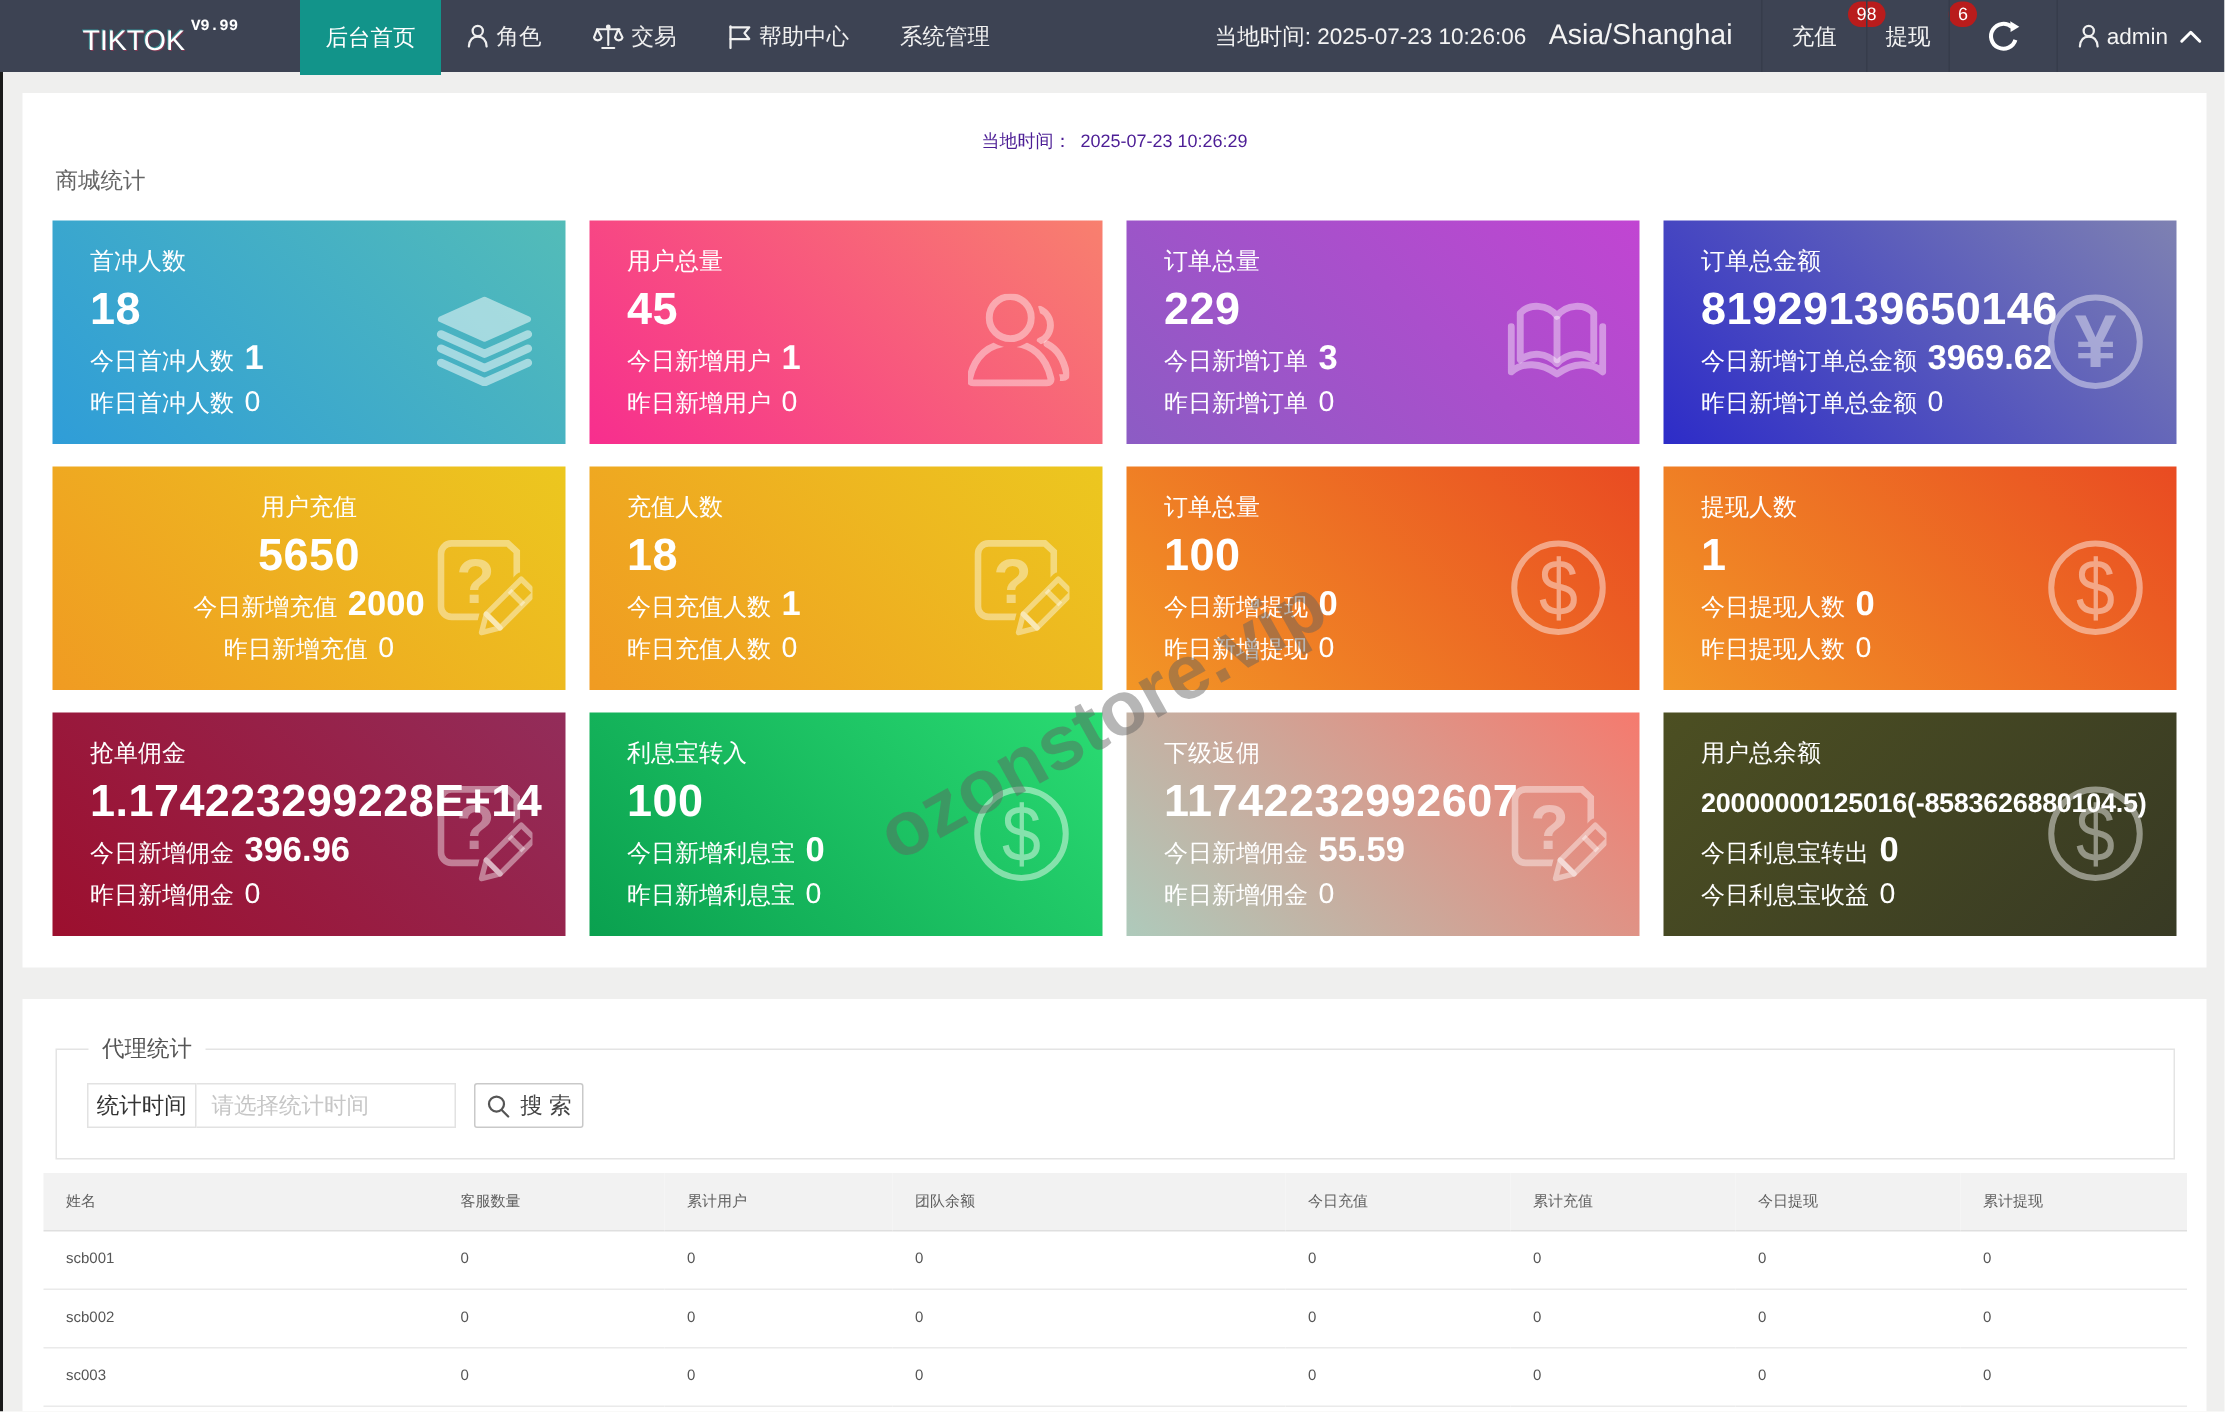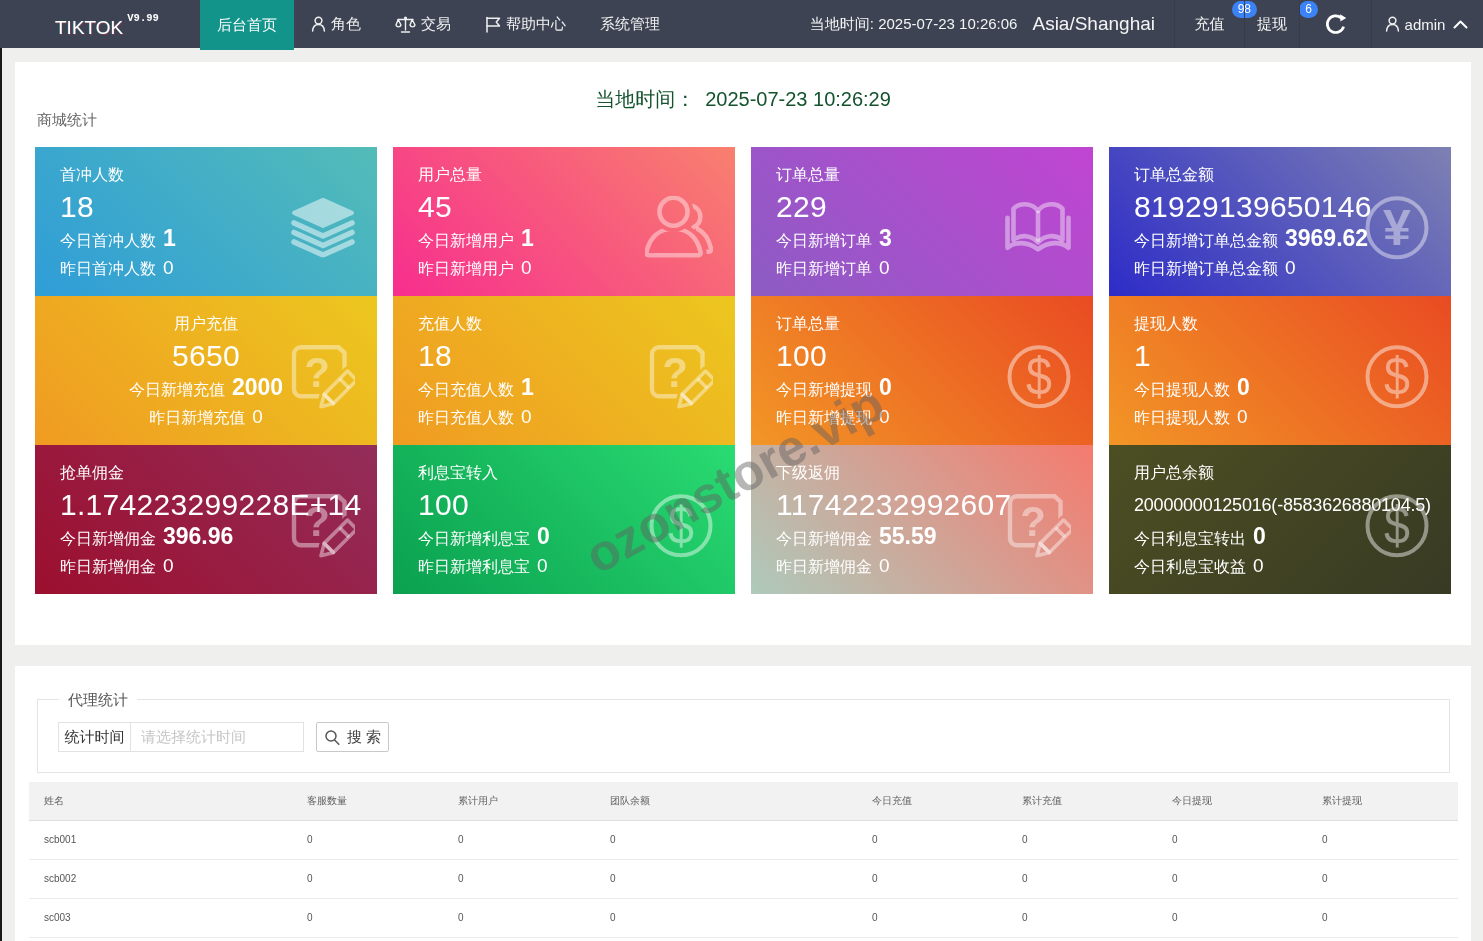--- a/index.html
+++ b/index.html
@@ -12,29 +12,29 @@
 .logo sup { font-size:10.5px; font-weight:bold; letter-spacing:0; position:relative; top:-6px; left:4px; text-shadow:none;font-family:Liberation Mono, monospace; }
 .nav { position:absolute; left:200px; top:0; height:48px; display:flex; }
 .nav .item { height:48px; display:flex; align-items:center; padding:2px 17px; font-size:15px; color:#f0f0f0; white-space:nowrap; }
 .nav .item.active { padding:0 17px; }
 .nav .item svg { margin-right:5px; }
 .nav .item.active { background:#12948a; color:#fff; height:50px; }
 .hright { position:absolute; right:0; top:0; height:48px; display:flex; align-items:center; }
 .htime { font-size:15px; padding-right:15px; }
 .htz { font-size:19px; padding-right:19px; }
 .hitem { position:relative; height:48px; display:flex; align-items:center; justify-content:center; font-size:15px; border-left:1px solid #363c4b; }
-.badge { position:absolute; top:1px; background:#3b82f6; color:#fff; font-size:12px; height:17px; line-height:17px; border-radius:9px; padding:0 6px; font-weight:normal; }
+.badge { position:absolute; top:1px; background:#b91c1c; color:#fff; font-size:12px; height:17px; line-height:17px; border-radius:9px; padding:0 6px; font-weight:normal; }
 
 .panel1 { position:absolute; left:15px; top:62px; width:1456px; height:583px; background:#fff; }
-.ptime { position:absolute; left:0; width:100%; top:24px; text-align:center; font-size:20px; color:#14532d; }
+.ptime { position:absolute; left:0; width:100%; top:24px; text-align:center; font-size:12px; color:#4c1d95; }
 .plabel { position:absolute; left:22px; top:49px; font-size:15px; color:#666; }
-.grid { position:absolute; left:20px; top:85px; width:1416px; display:grid; grid-template-columns:repeat(4, 342px); grid-auto-rows:149px; gap:0 16px; }
+.grid { position:absolute; left:20px; top:85px; width:1416px; display:grid; grid-template-columns:repeat(4, 342px); grid-auto-rows:149px; gap:15px 16px; }
 .card { position:relative; color:#fff; padding:18px 25px; overflow:hidden; }
 .card .t1 { font-size:16px; line-height:20px; }
-.card .num { font-size:30px; font-weight:normal; line-height:34px; margin-top:5px; letter-spacing:0.3px; white-space:nowrap; }
+.card .num { font-size:30px; font-weight:bold; line-height:34px; margin-top:5px; letter-spacing:0.3px; white-space:nowrap; }
 .card .l3 { font-size:16px; line-height:24px; margin-top:2px; }
 .card .l3 b { font-size:23px; font-weight:bold; padding-left:7px; }
 .card .l4 { font-size:16px; line-height:22px; margin-top:4px; }
 .card .l4 span { font-size:19px; padding-left:7px; }
 .card .ic { position:absolute; right:22px; top:50%; transform:translateY(-41%); opacity:1; }
 .c1 { background:linear-gradient(45deg,#2f9dd8,#53bcb8); }
 .c2 { background:linear-gradient(45deg,#f72e8e,#f8806e); }
 .c3 { background:linear-gradient(45deg,#8c5cc4,#c145d2); }
 .c4 { background:linear-gradient(45deg,#2d2cc8,#7e81b2); }
 .c5 { background:linear-gradient(45deg,#f09b22,#ecc71f);text-align:center; }

